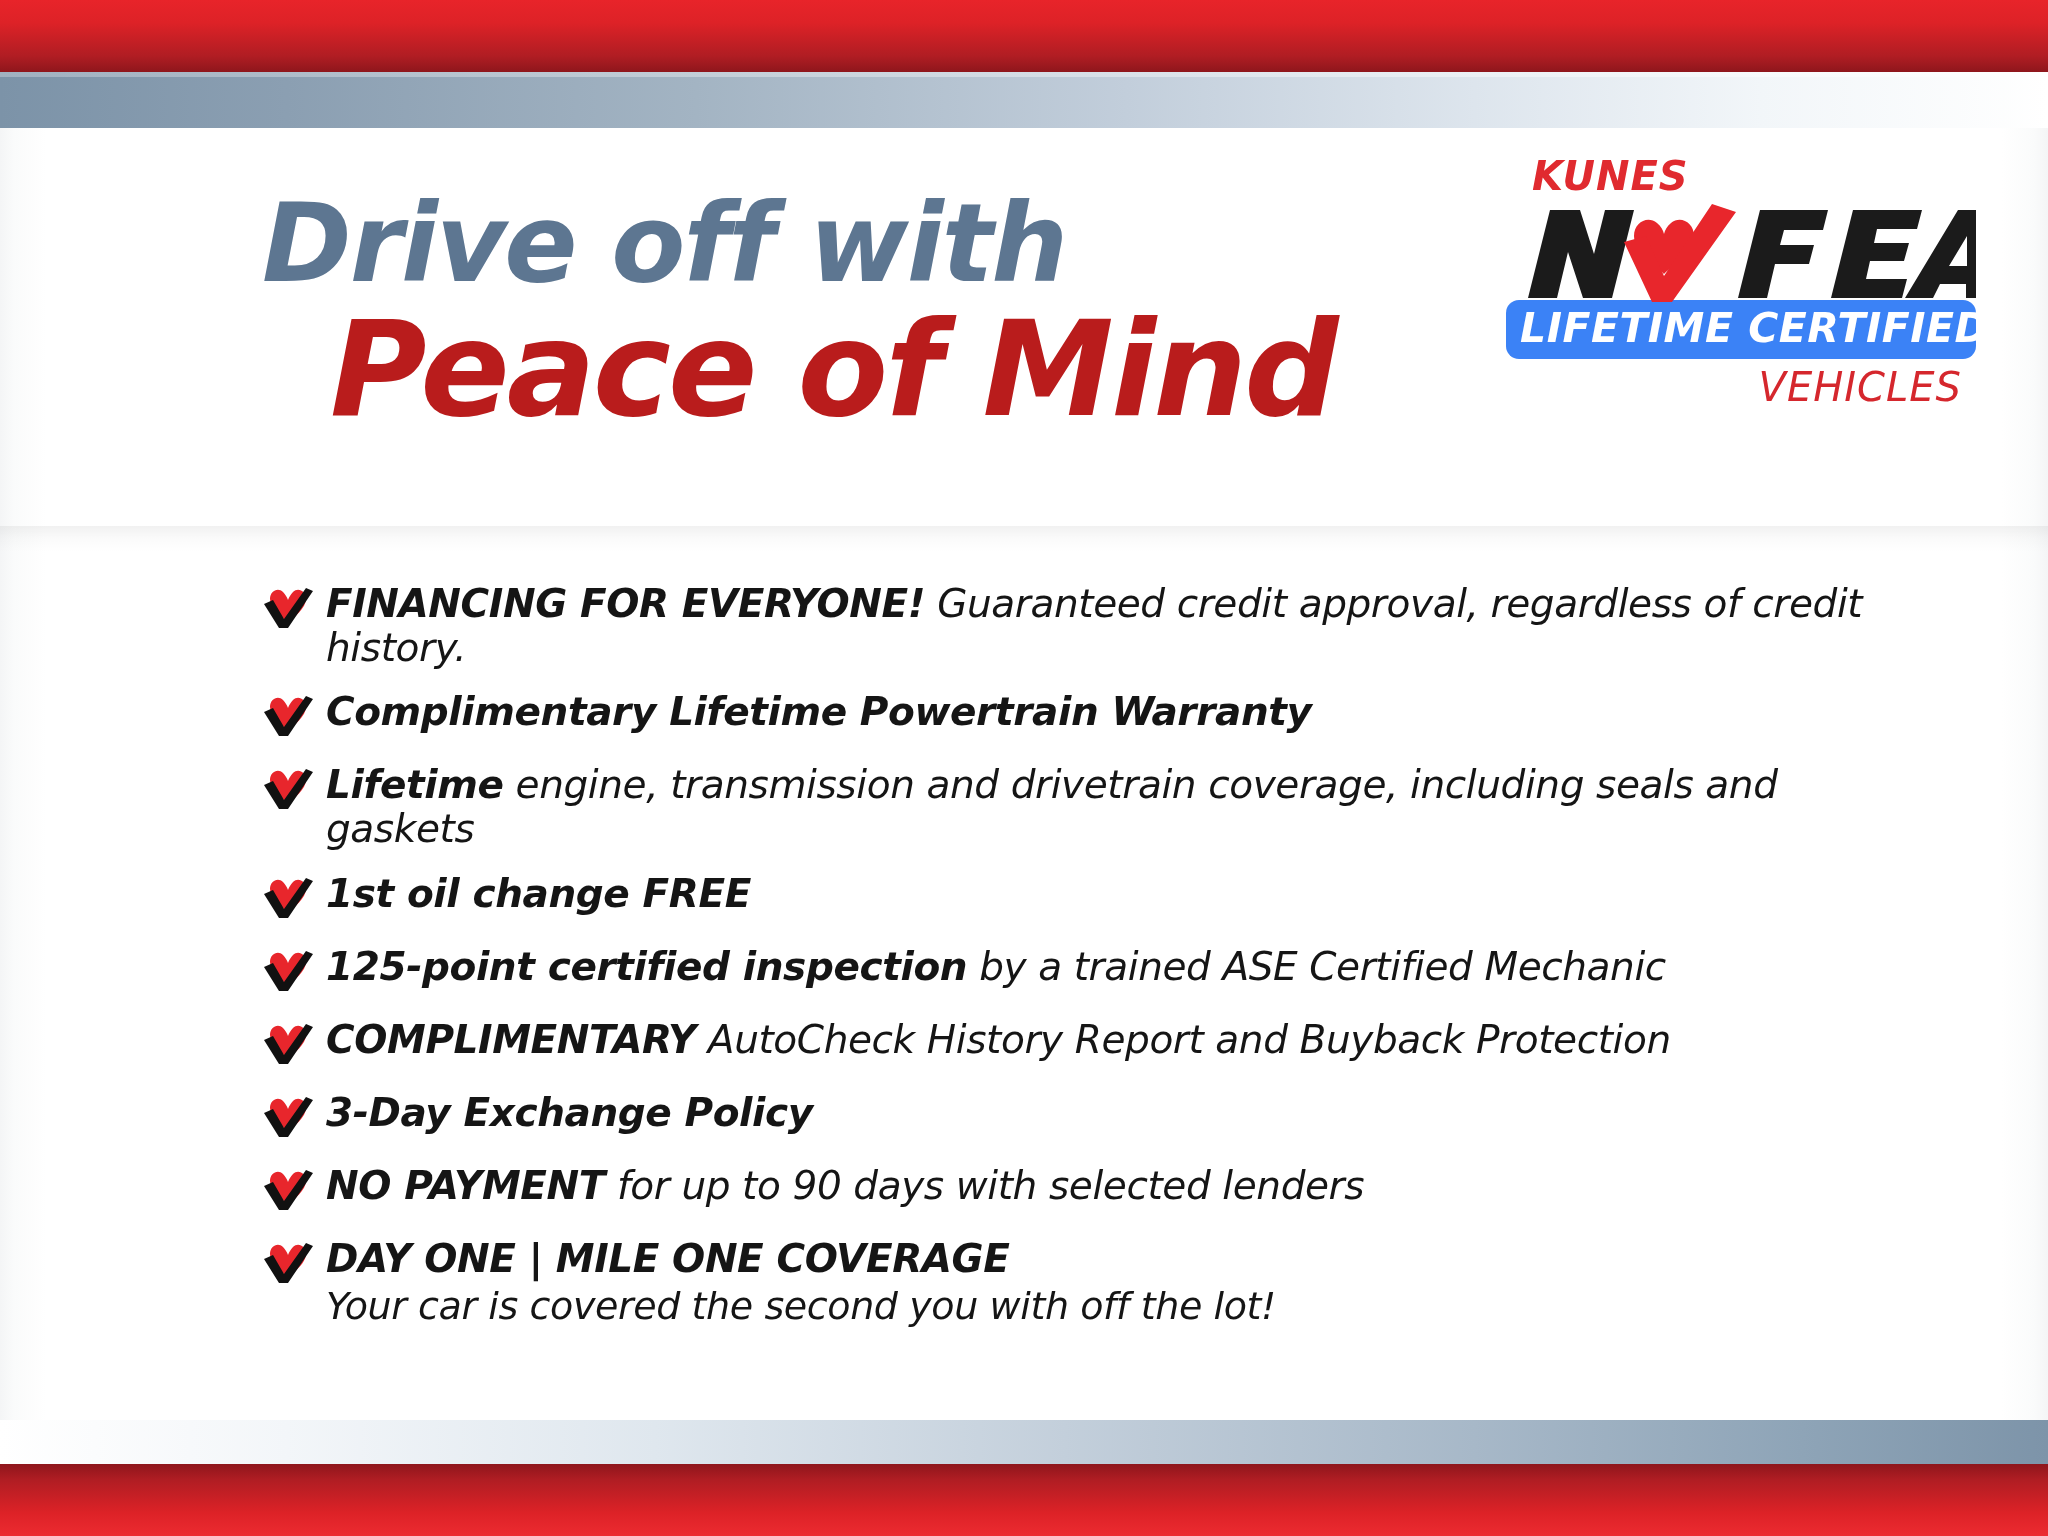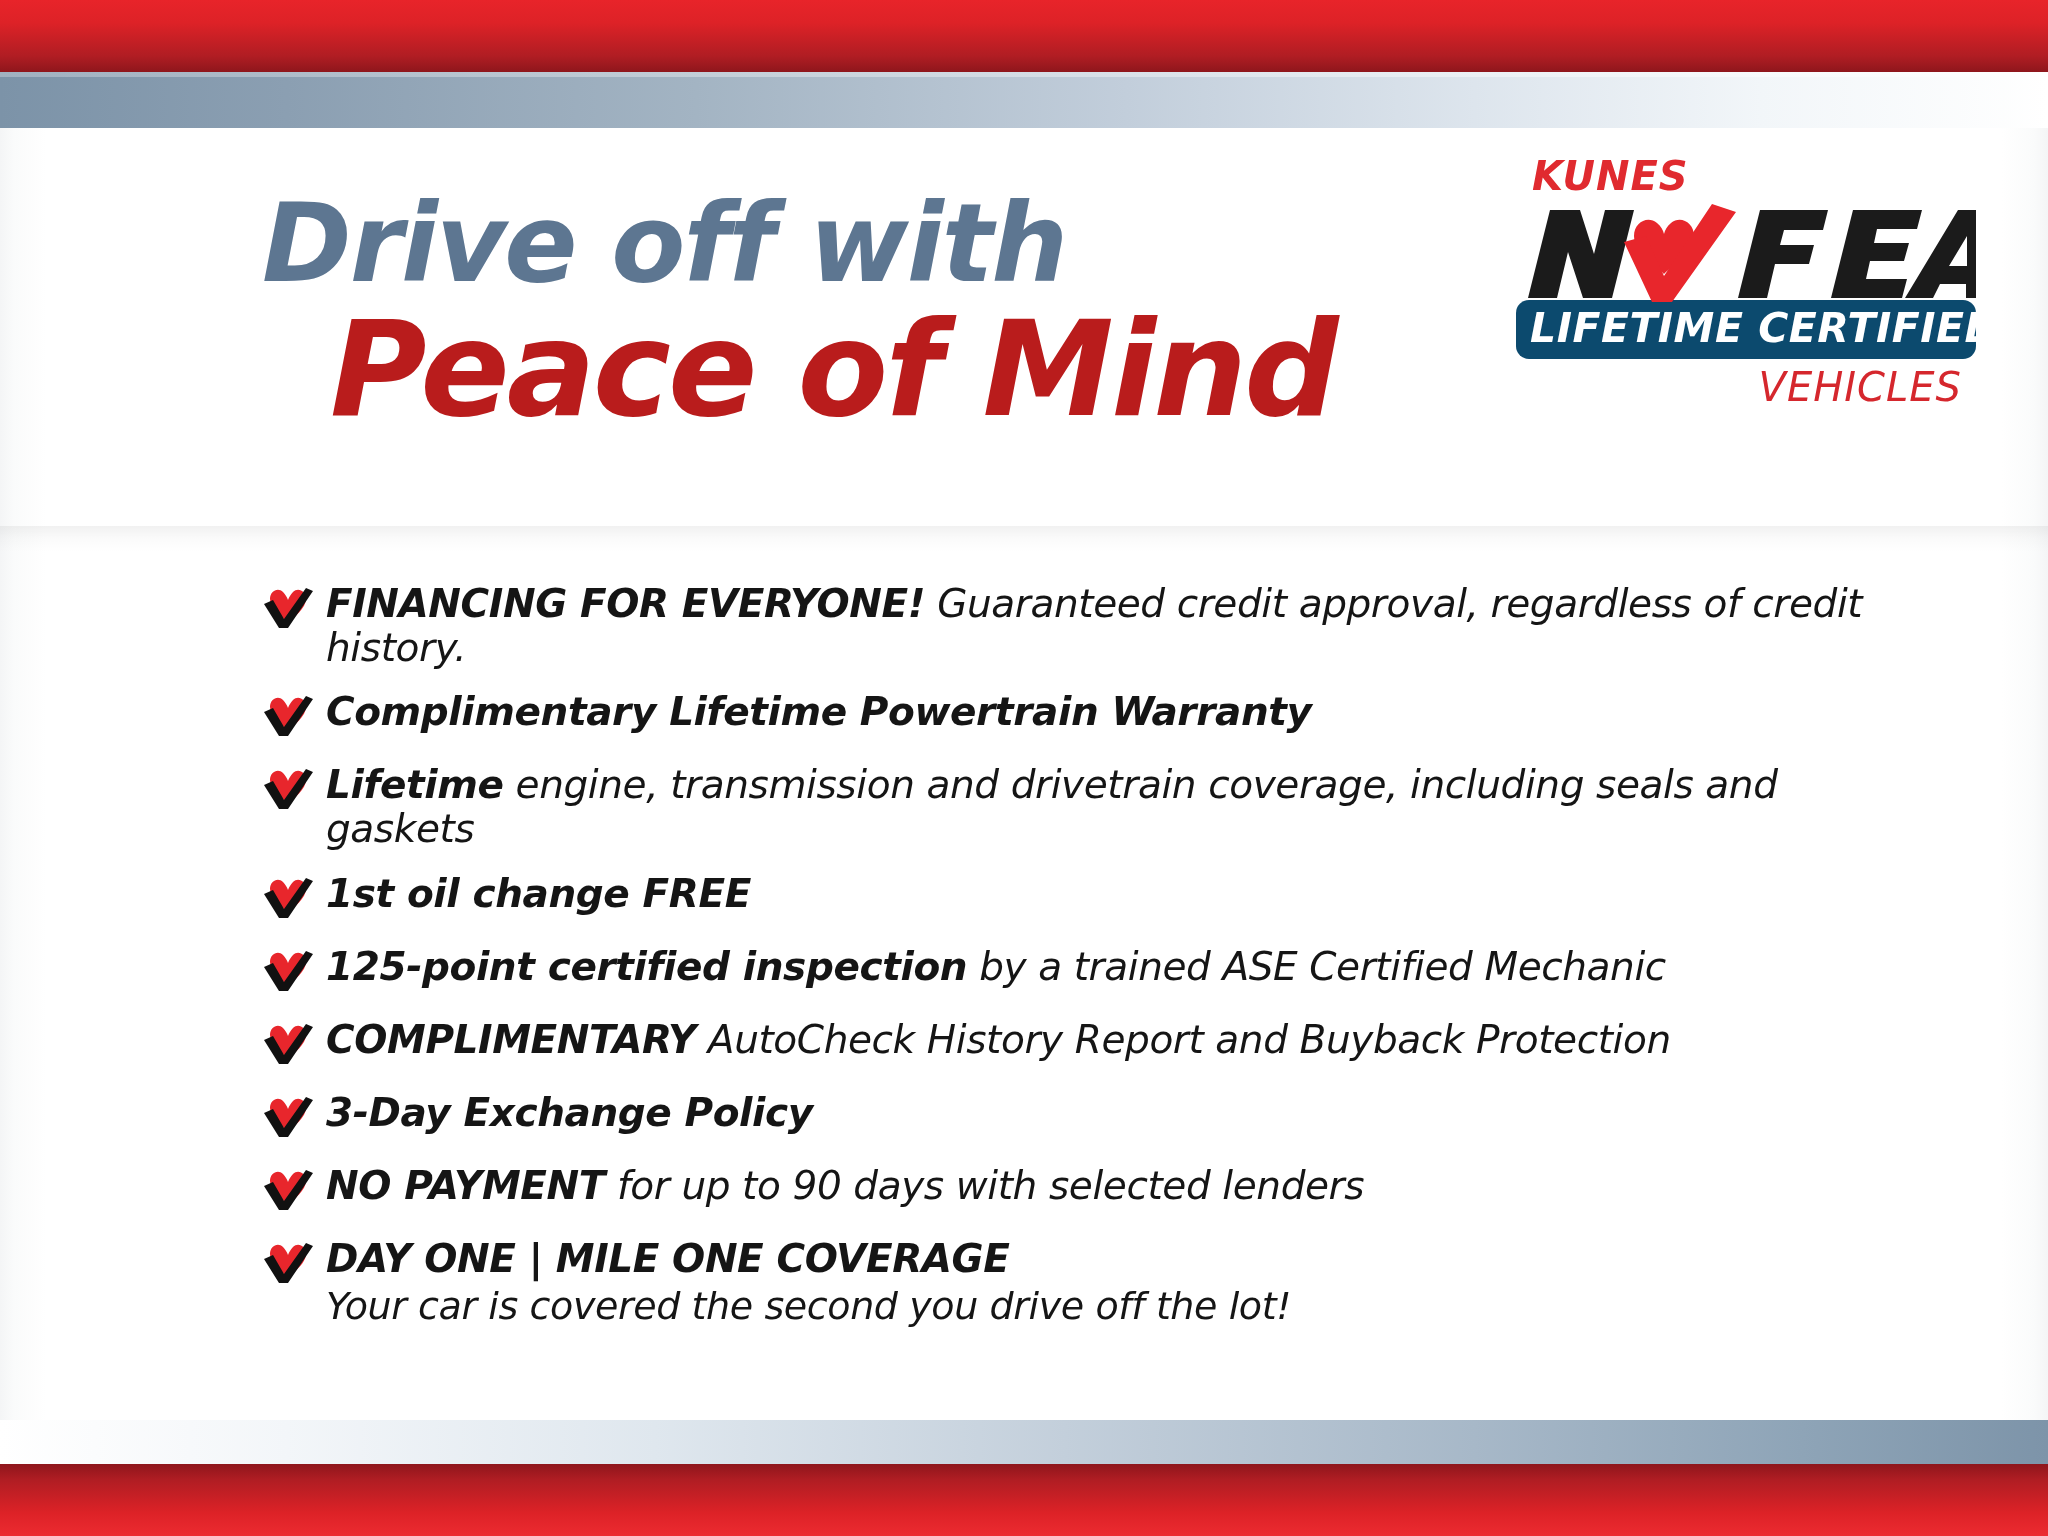--- a/index.html
+++ b/index.html
@@ -152,26 +152,25 @@
     line-height: 1;
   }
   .logo-nofear {
     position: relative;
     height: 108px;
     margin-top: 2px;
   }
   .logo-nofear svg { display: block; }
 
   .logo-bar {
-    background: #0c4a6e;
+    background: #3b82f6;
     border-radius: 13px;
     padding: 8px 14px 10px 14px;
     margin-top: -6px;
     text-align: center;
-    margin-left: 10px;
   }
   .logo-bar-text {
     font-family: "DejaVu Sans", sans-serif;
     font-weight: 700;
     font-style: italic;
     font-size: 41px;
     letter-spacing: 0.5px;
     color: #ffffff;
     line-height: 1;
     white-space: nowrap;
@@ -384,21 +383,21 @@
       </div>
 
       <div class="benefit">
         <span class="benefit-icon">
           <svg width="52" height="44" viewBox="0 0 52 44" xmlns="http://www.w3.org/2000/svg">
             <path d="M8 13 C8 5, 16 1, 21 6 C23 8, 25 11, 26 14 C27 11, 29 8, 31 6 C36 1, 44 5, 44 13 C44 22, 32 31, 26 37 C20 31, 8 22, 8 13 Z" fill="#e8262c"></path>
             <path d="M2 18 L11 14 L22 33 L44 2 L51 5 L26 42 L17 42 Z" fill="#111111"></path>
           </svg>
         </span>
         <span class="benefit-text"><span class="strong">DAY ONE | MILE ONE COVERAGE</span><span class="light"></span></span>
-        <div class="benefit-sub">Your car is covered the second you drive off the lot!</div>
+        <div class="benefit-sub">Your car is covered the second you with off the lot!</div>
       </div>
 
     </div>
   </div>
 
   <div class="band-gray-bottom"></div>
   <div class="band-red-bottom"></div>
 
 </div>
 

